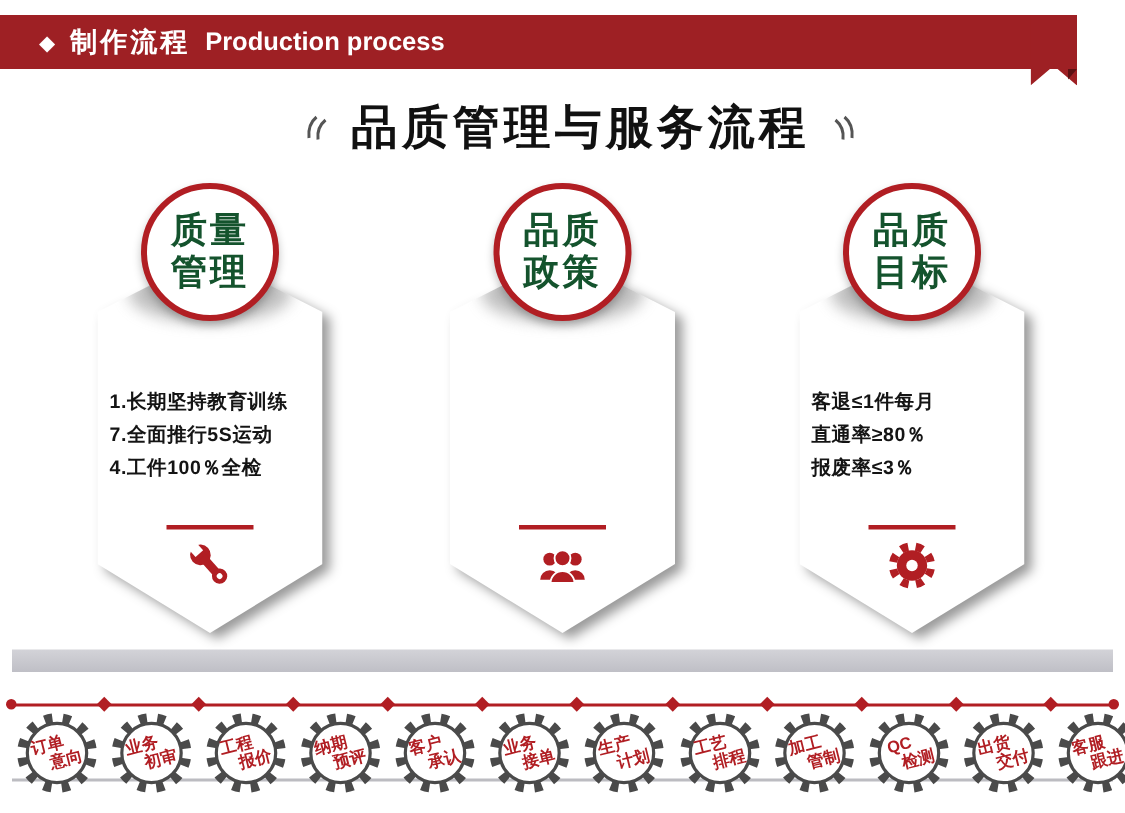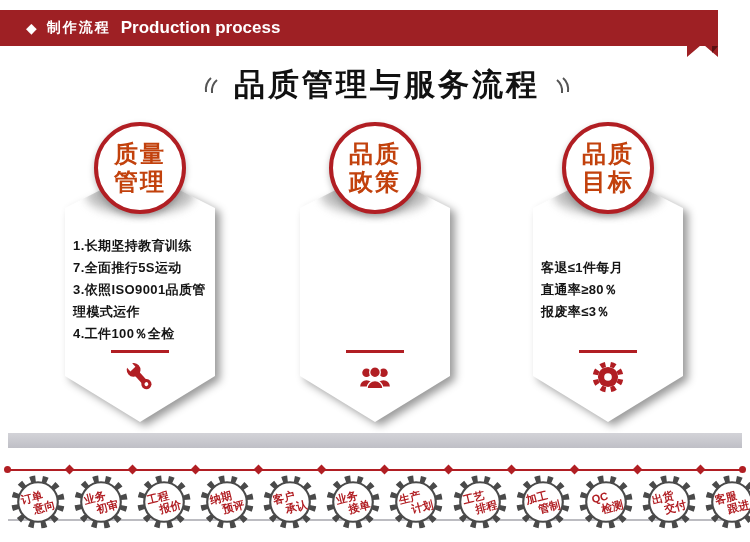--- a/index.html
+++ b/index.html
@@ -6,21 +6,21 @@
   body{
     width:750px;height:542px;position:relative;background:#ffffff;overflow:hidden;
     font-family:"Liberation Sans","DejaVu Sans",sans-serif;
   }
   
   .topbar{
     position:absolute;left:0;top:10px;width:712px;height:36px;background:#9e2024;
     display:flex;align-items:center;gap:10px;padding-left:26px;box-sizing:border-box;color:#fff;
   }
   .topbar .diamond{font-size:14px;line-height:1;}
-  .topbar .t-zh{font-size:14px;font-weight:bold;letter-spacing:2px;}
+  .topbar .t-zh{font-size:18px;font-weight:bold;letter-spacing:2px;}
   .topbar .t-en{font-size:17px;font-weight:bold;}
   .ribbon-tail{
     position:absolute;left:687px;top:10px;width:31px;height:47px;background:#9e2024;
     clip-path:polygon(0 0,100% 0,100% 100%,50% 72%,0 100%);
   }
   .ribbon-fold{
     position:absolute;left:712px;top:46px;width:0;height:0;
     border-left:6px solid #5c1113;border-bottom:7px solid transparent;
   }
   
@@ -33,21 +33,21 @@
   
   .banner{position:absolute;width:150px;height:256px;top:168px;}
   .banner.b1{left:65px;}
   .banner.b2{left:300px;}
   .banner.b3{left:533px;}
   .pennant{position:absolute;left:0;top:0;filter:drop-shadow(5px 4px 4px rgba(0,0,0,0.40));}
   .circle{
     position:absolute;left:50%;top:-46px;transform:translateX(-50%);
     width:92px;height:92px;border-radius:50%;background:#fff;border:4px solid #b11e23;
     display:flex;flex-direction:column;align-items:center;justify-content:center;
-    color:#c2410c;font-weight:900;font-size:24px;line-height:1.18;letter-spacing:2px;
+    color:#14532d;font-weight:900;font-size:24px;line-height:1.18;letter-spacing:2px;
     box-shadow:0 3px 6px rgba(0,0,0,0.25);box-sizing:border-box;
   }
   .blist{
     position:absolute;left:8px;top:64px;width:134px;height:116px;
     display:flex;flex-direction:column;justify-content:center;
     font-size:13px;font-weight:bold;color:#141414;line-height:1.68;letter-spacing:0.4px;
   }
   .redline{
     position:absolute;left:50%;top:182px;transform:translateX(-50%);
     width:58px;height:3px;background:#b11e23;
@@ -121,21 +121,20 @@
     <polygon points="75,2 150,40 150,208 75,254 0,208 0,40" fill="#ffffff"></polygon>
     <ellipse cx="75" cy="28" rx="54" ry="19" fill="#8a8a8a" opacity="0.55" filter="url(#blurE)" clip-path="url(#penclip)"></ellipse>
   </svg>
   <div class="circle">
     <span>质量</span>
     <span>管理</span>
   </div>
   <div class="blist">
       <div>1.长期坚持教育训练</div>
       <div>7.全面推行5S运动</div>
-      <div>3.依照ISO9001品质管理模式运作</div>
       <div>4.工件100％全检</div>
     </div>
   <div class="redline"></div>
   <div class="bicon">
     <svg viewBox="0 0 32 32" width="34" height="34">
       <g fill="#b11e23" transform="rotate(-42 16 16)">
         <circle cx="16" cy="7" r="6.5"></circle>
         <rect x="12.8" y="-1" width="6.4" height="7" fill="#ffffff"></rect>
         <rect x="13.3" y="9" width="5.4" height="14"></rect>
         <circle cx="16" cy="25" r="4.8"></circle>

